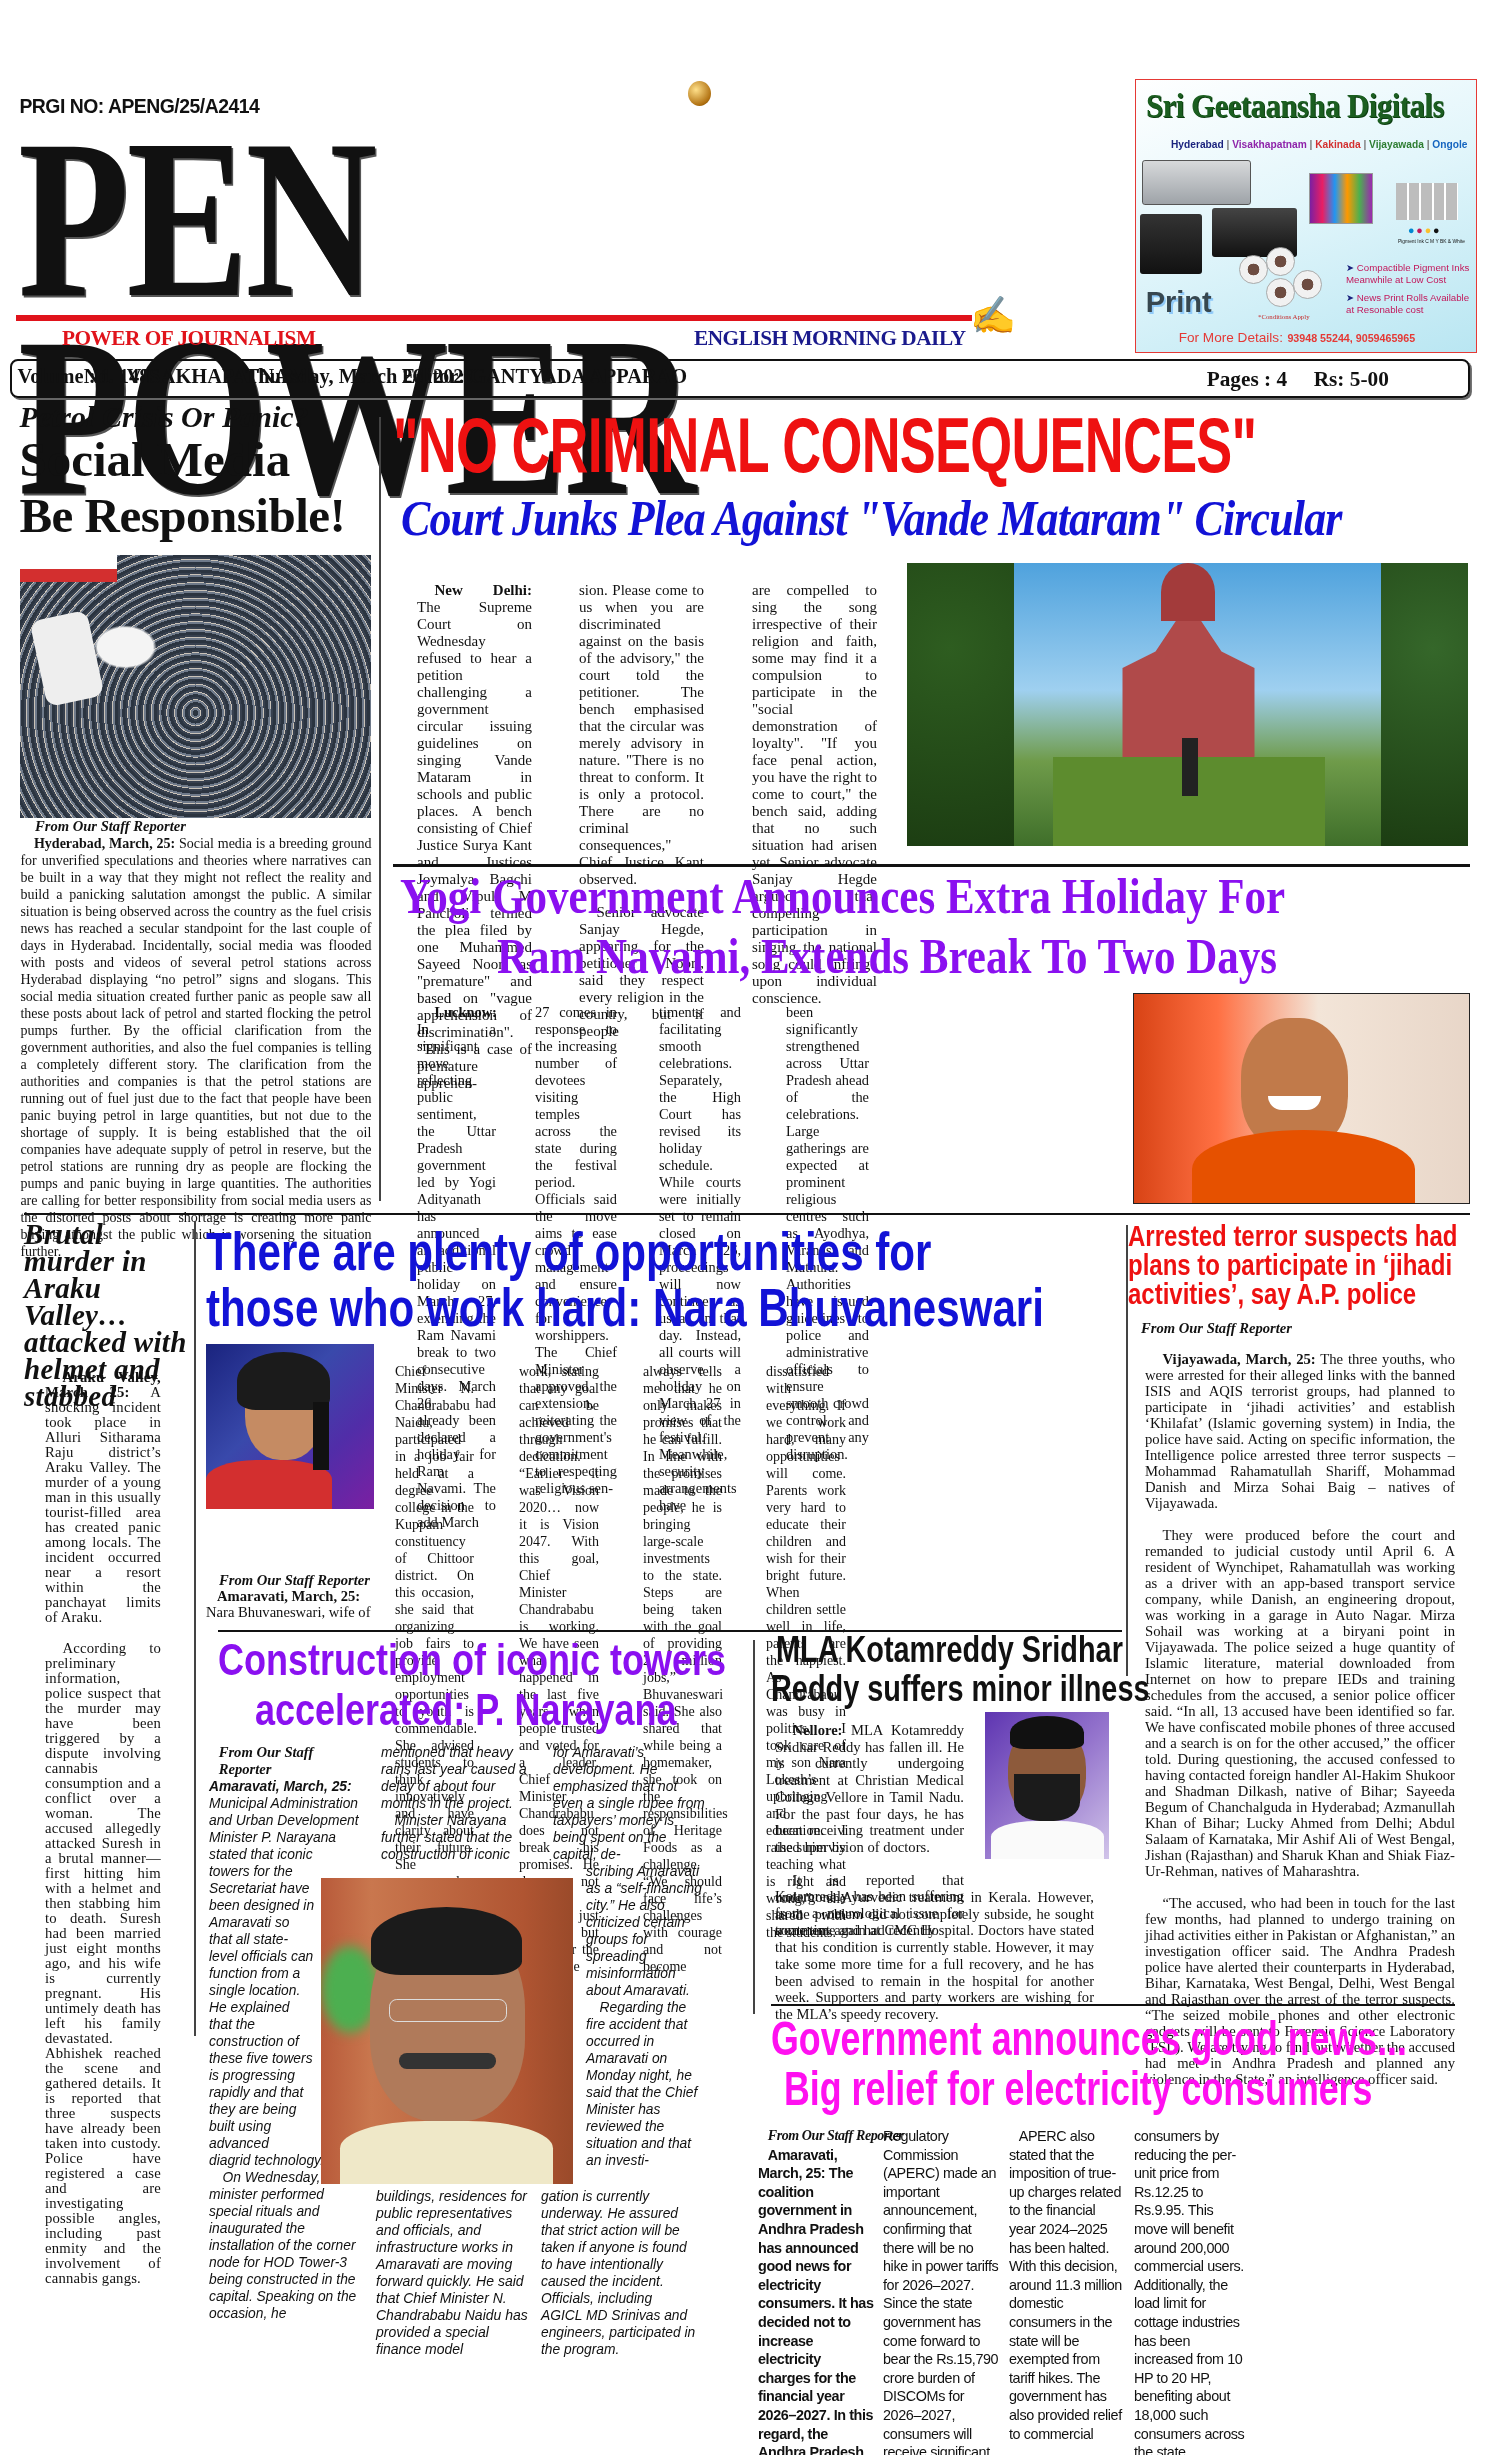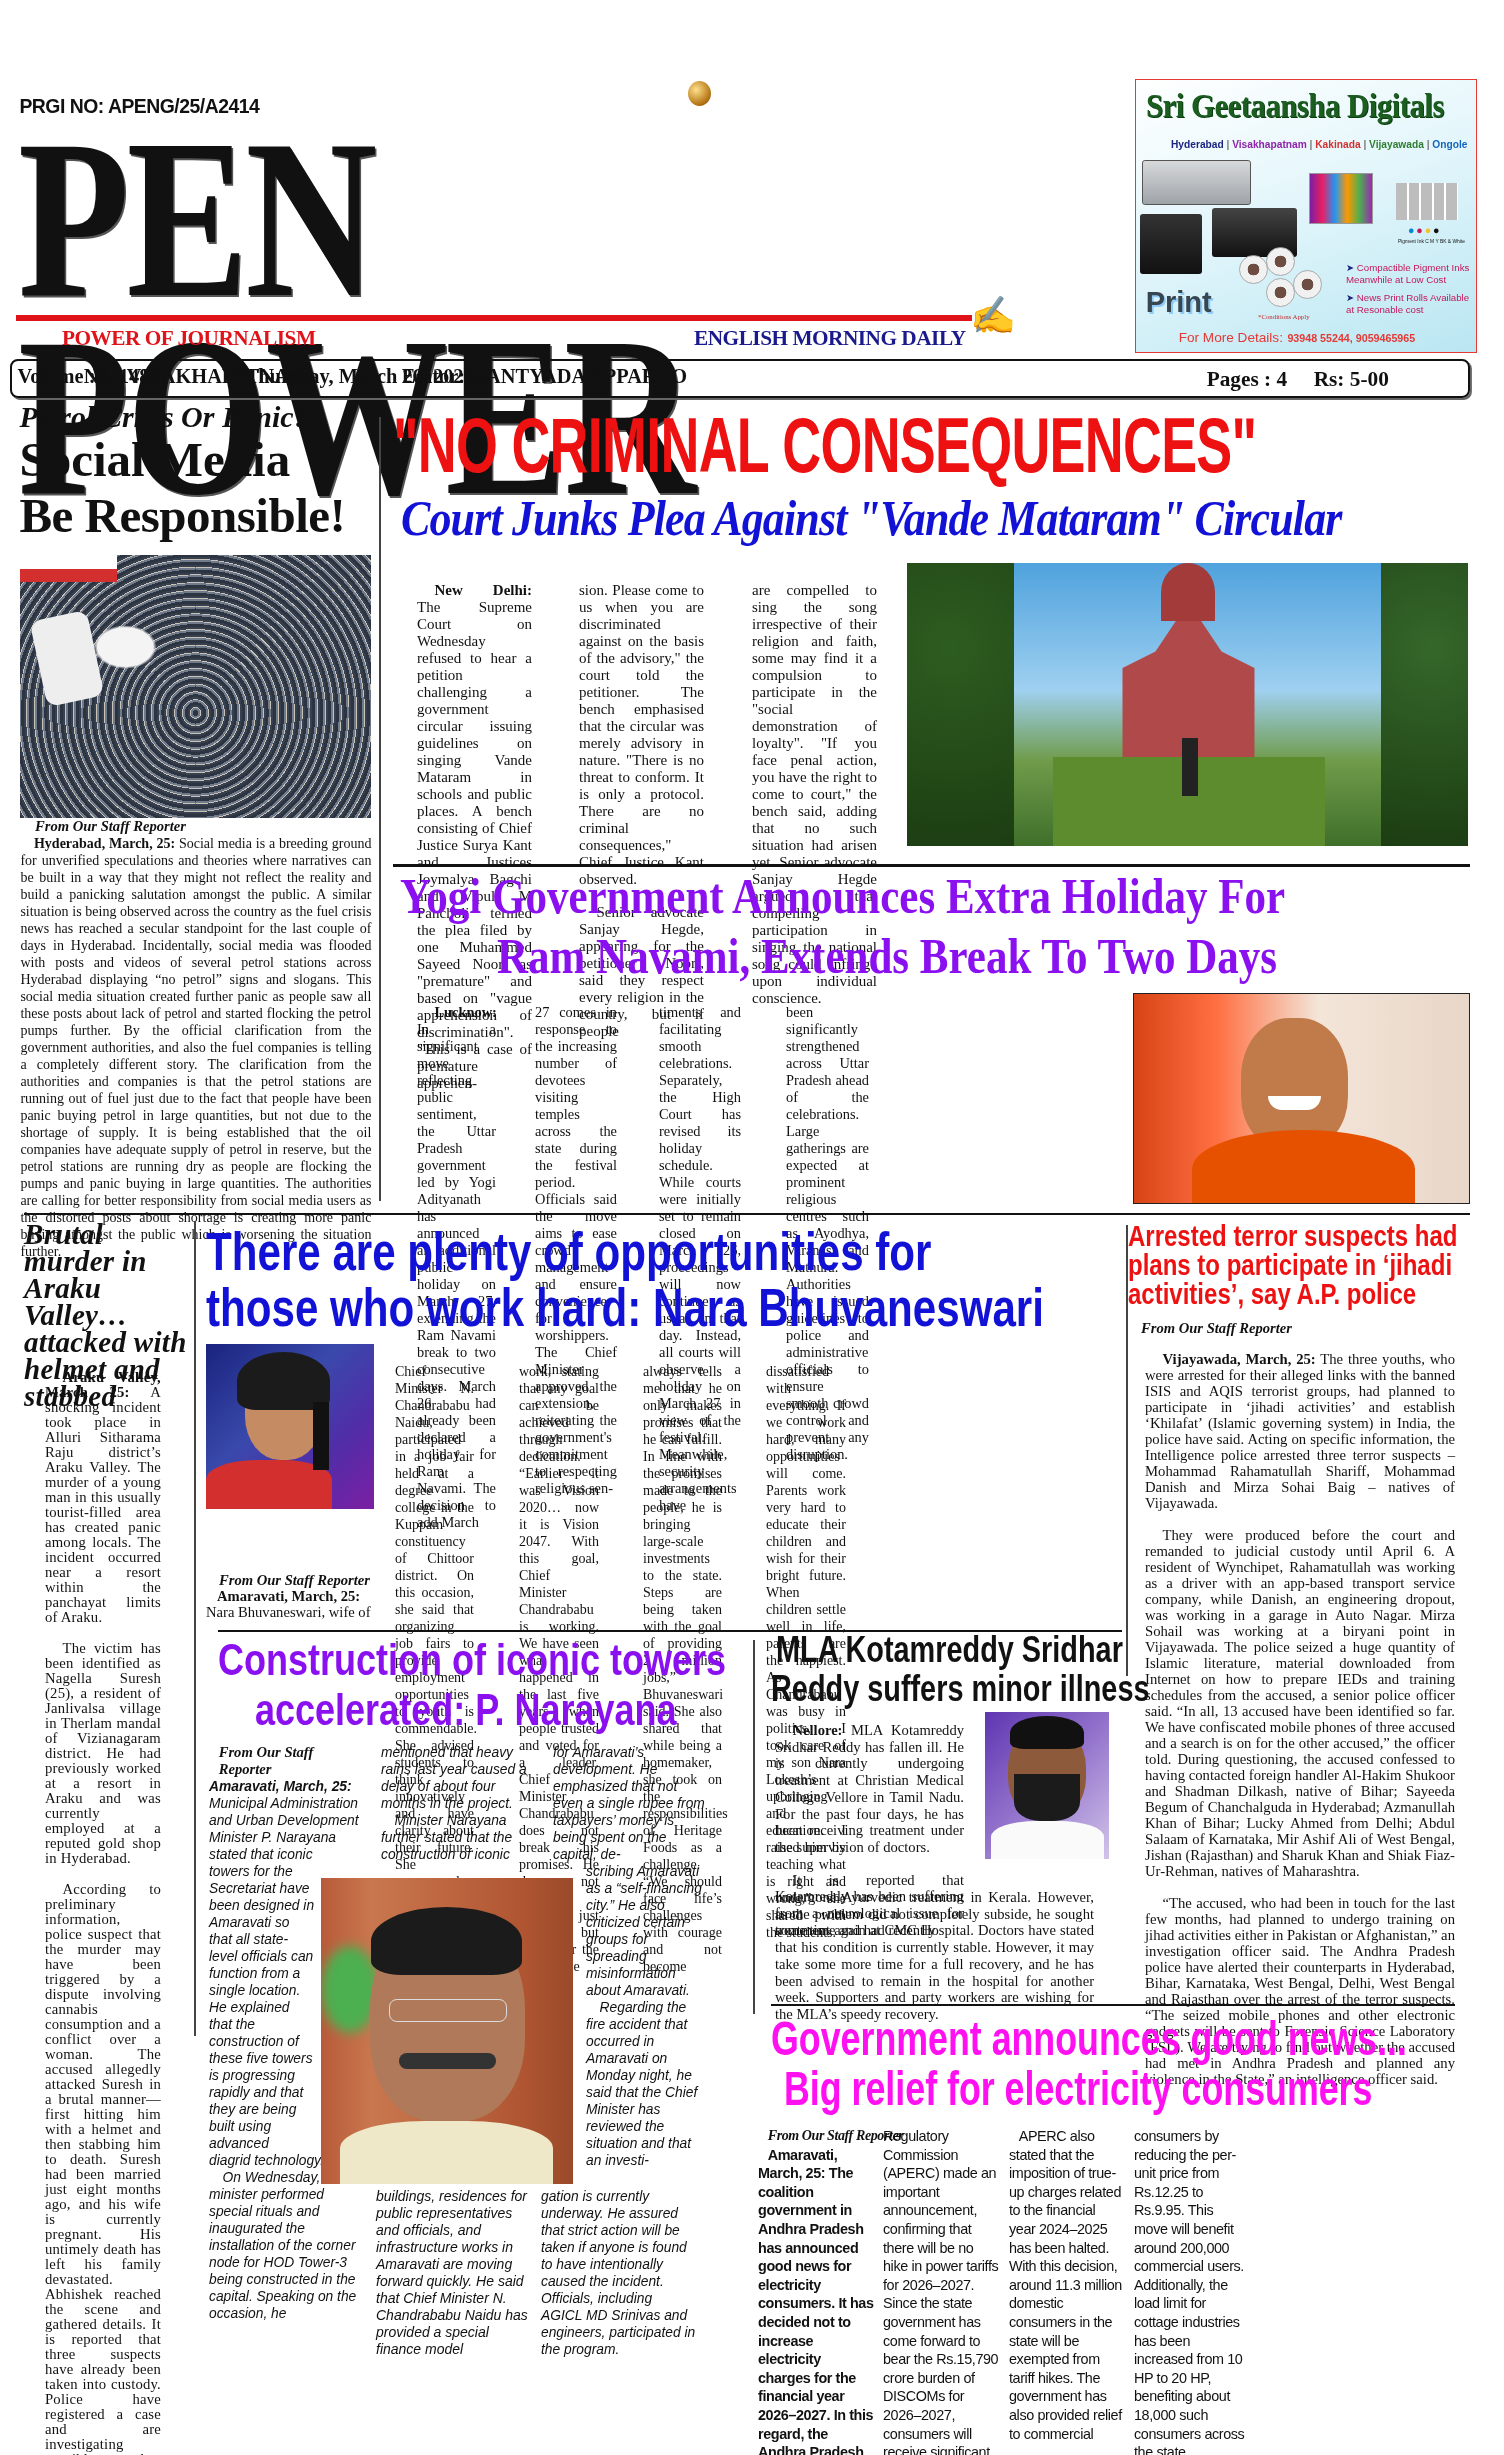--- a/index.html
+++ b/index.html
@@ -141,21 +141,20 @@
 <div class="photo" style="left:1133px;top:993px;width:335px;height:209px;background:linear-gradient(90deg,#d84315,#ff7043 25%,#f3e5d8 55%,#e8d6c8 100%);border:1.9px solid #222;">
   <div style="position:absolute;left:107px;top:24px;width:107px;height:131px;border-radius:45% 45% 40% 40%;background:#c17a4a;"></div>
   <div style="position:absolute;left:58px;top:136px;width:223px;height:78px;border-radius:50% 50% 0 0;background:#e65100;"></div>
   <div style="position:absolute;left:134px;top:102px;width:53px;height:13.6px;border-radius:0 0 29px 29px;background:#fff;"></div>
 </div>
 
 <div class="vrule" style="left:194px;top:1221px;height:815px;"></div>
 <div class="abs" style="left:24px;top:1221px;width:167px;font-size:29px;line-height:27px;font-weight:bold;font-style:italic;letter-spacing:0.3px;">Brutal murder in Araku Valley… attacked with helmet and stabbed</div>
 <div class="abs body-text" style="left:29px;top:1354px;width:148px;font-size:14.7px;line-height:15px;letter-spacing:0.2px;">
   <p class="para"><b>Araku Valley, March 25:</b> A shocking incident took place in Alluri Sitharama Raju district’s Araku Valley. The murder of a young man in this usually tourist-filled area has created panic among locals. The incident occurred near a resort within the panchayat limits of Araku.</p>
-  <p class="para">The victim has been identified as Nagella Suresh (25), a resident of Janlivalsa village in Therlam mandal of Vizianagaram district. He had previously worked at a resort in Araku and was currently employed at a reputed gold shop in Hyderabad.</p>
   <p class="para">According to preliminary information, police suspect that the murder may have been triggered by a dispute involving cannabis consumption and a conflict over a woman. The accused allegedly attacked Suresh in a brutal manner—first hitting him with a helmet and then stabbing him to death. Suresh had been married just eight months ago, and his wife is currently pregnant. His untimely death has left his family devastated. Abhishek reached the scene and gathered details. It is reported that three suspects have already been taken into custody. Police have registered a case and are investigating possible angles, including past enmity and the involvement of cannabis gangs.</p>
 </div>
 
 <div class="abs cond" style="left:206px;top:1225px;font-size:54px;line-height:52px;color:#1212d6;transform:scaleX(0.78);">There are plenty of opportunities for</div>
 <div class="abs cond" style="left:206px;top:1281px;font-size:54px;line-height:52px;color:#1212d6;transform:scaleX(0.78);">those who work hard: Nara Bhuvaneswari</div>
 <div class="vrule" style="left:1126px;top:1225px;height:451px;"></div>
 
 <div class="photo" style="left:206px;top:1344px;width:168px;height:165px;background:linear-gradient(135deg,#1a237e 0%,#3949ab 40%,#512da8 70%,#7b1fa2 100%);">
   <div style="position:absolute;left:39px;top:19.4px;width:78px;height:97px;border-radius:45%;background:#c58b63;"></div>
   <div style="position:absolute;left:31px;top:7.8px;width:93px;height:58px;border-radius:50% 50% 20% 20%;background:#1b1b1b;"></div>

